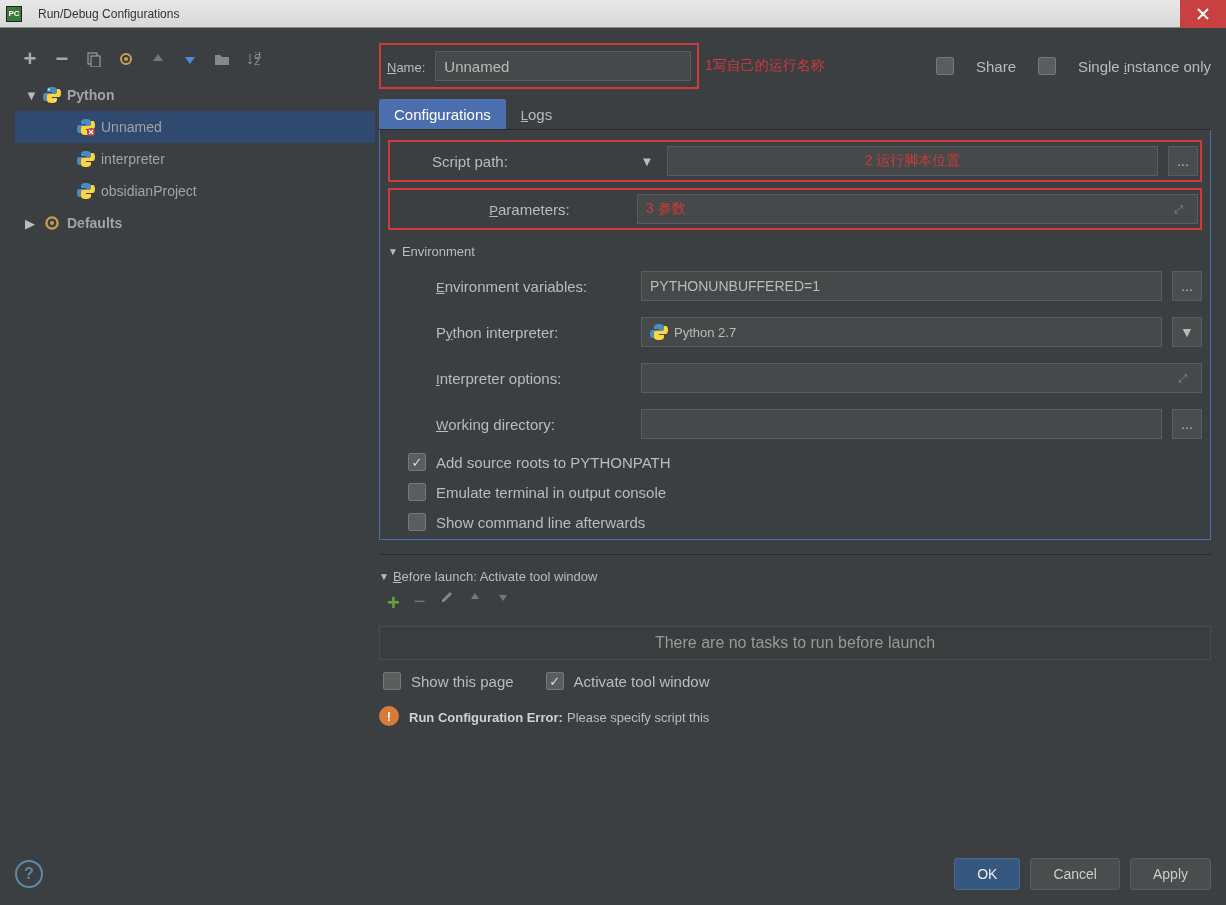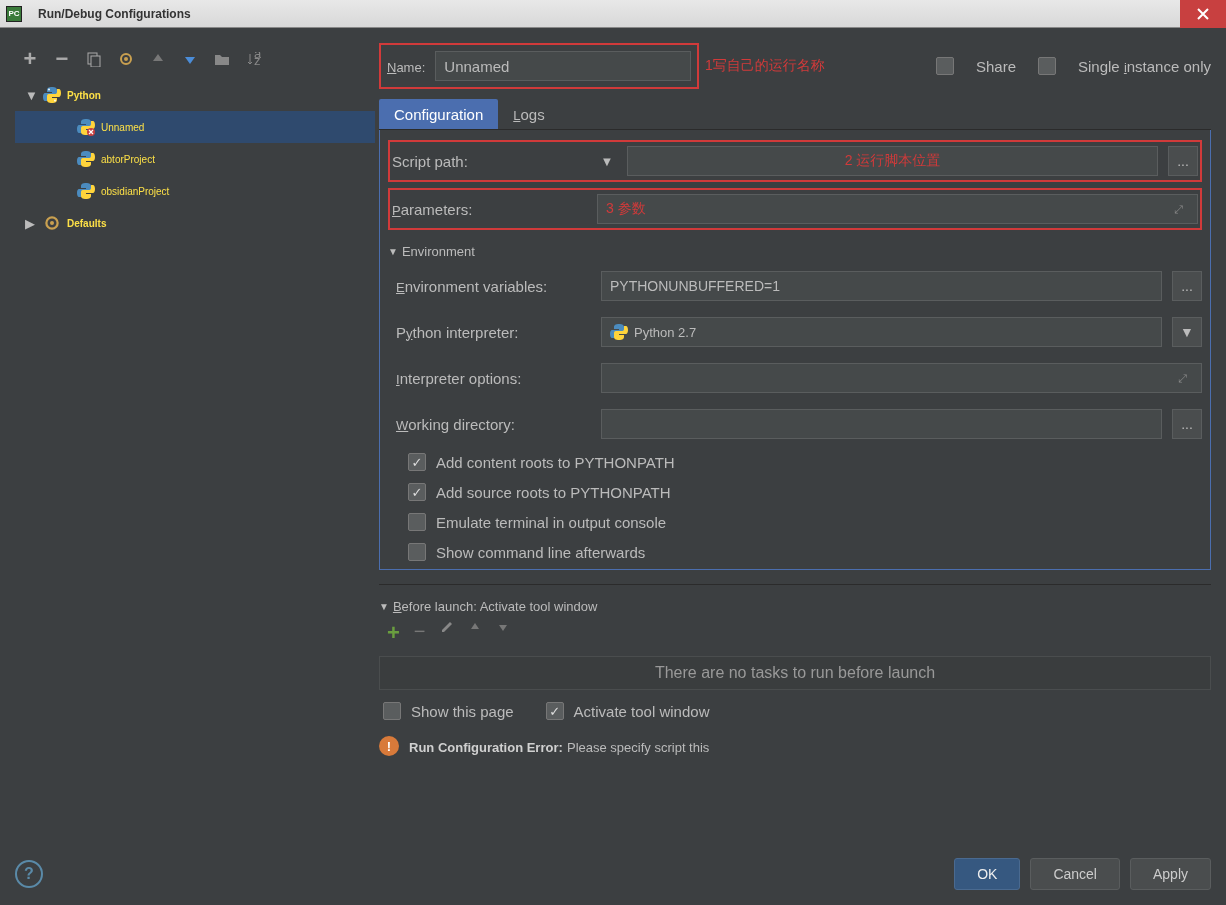--- a/index.html
+++ b/index.html
@@ -1,63 +1,63 @@
 <!DOCTYPE html>
 <html><head>
 <meta charset="utf-8">
 <style>
 *{box-sizing:border-box;margin:0;padding:0;font-family:"Segoe UI",Arial,sans-serif;font-size:13px;color:#bbb;}
 body{background:#3c3f41;width:1226px;height:905px;overflow:hidden;}
 .titlebar{height:28px;background:linear-gradient(#e8e8e8,#d8d8d8);display:flex;align-items:center;padding:0 0 0 6px;border-bottom:1px solid #888;}
 .titlebar .ico{width:16px;height:16px;background:#3a7a3a;border:1px solid #222;margin-right:16px;font-size:8px;color:#fff;display:flex;align-items:center;justify-content:center;font-weight:bold;}
-.titlebar .title{color:#333;font-size:12px;font-weight:bold;}
+.titlebar .title{color:#333;font-size:12px;}
 .titlebar .close{margin-left:auto;width:46px;height:28px;background:#c84040;display:flex;align-items:center;justify-content:center;color:#fff;font-size:14px;}
 .close svg{width:12px;height:12px;}
 .dialog{position:absolute;top:28px;left:0;right:0;bottom:0;background:#3c3f41;padding:15px;}
 .main{display:flex;height:calc(100% - 55px);}
 .left{width:360px;display:flex;flex-direction:column;}
 .toolbar{display:flex;gap:14px;align-items:center;height:32px;padding-left:6px;}
 .toolbar .tb{width:18px;height:18px;display:flex;align-items:center;justify-content:center;color:#aaa;}
 .plus{color:#6a9e3f;font-size:22px;font-weight:bold;}
 .minus{color:#c46060;font-size:22px;font-weight:bold;}
 .arrow-up{color:#888;}
 .arrow-down{color:#4b8dd8;}
 .tree{flex:1;padding-top:4px;}
 .tree-row{display:flex;align-items:center;height:32px;padding-left:10px;gap:6px;}
 .tree-row.sel{background:#2f4a6e;}
 .tri{width:12px;display:inline-block;}
 .pyicon{width:18px;height:18px;display:inline-flex;align-items:center;justify-content:center;}
 .pyicon svg{width:18px;height:18px;}
-.tree-row .lbl{font-size:10px;color:#fde047;}
+.tree-row .lbl{font-size:14px;color:#a3a3a3;}
 .tree-row.bold .lbl{font-weight:bold;}
 .tree-child{padding-left:62px;}
 .right{flex:1;display:flex;flex-direction:column;padding-left:4px;}
 .name-row{display:flex;align-items:center;height:46px;gap:10px;border:2px solid #d13a3a;padding:0 6px;width:320px;}
 .name-row-wrap{display:flex;align-items:center;gap:6px;}
 .name-lbl{font-size:15px;color:#bbb;}
 .underline{text-decoration:underline;}
 .name-input{flex:1;height:30px;background:#45494a;border:1px solid #5a5d5e;padding:0 8px;color:#bbb;font-size:15px;}
 .ann{color:#d13a3a;font-size:14px;}
 .top-right-checks{margin-left:auto;display:flex;gap:22px;align-items:center;}
 .chk{width:18px;height:18px;background:#5a5d5e;border:1px solid #777;border-radius:2px;display:inline-flex;align-items:center;justify-content:center;}
 .chk.on::after{content:"✓";color:#ddd;font-size:13px;}
 .chklbl{font-size:15px;color:#bbb;}
 .tabs{display:flex;margin-top:10px;border-bottom:1px solid #2b2b2b;}
 .tab{padding:6px 14px;font-size:15px;color:#bbb;border:1px solid transparent;border-bottom:none;}
 .tab.active{background:#4b6eaf;color:#fff;border-radius:2px 2px 0 0;}
 .panel{border:1px solid #4b6eaf;border-top:none;padding:10px 8px 8px 8px;display:flex;flex-direction:column;gap:10px;}
 .redbox{border:2px solid #d13a3a;}
 .form-row{display:flex;align-items:center;gap:10px;min-height:34px;}
-.form-row .flabel{width:195px;font-size:15px;color:#bbb;}
+.form-row .flabel{width:195px;font-size:15px;color:#bbb;margin-left:40px;}
 .form-row .finput{flex:1;height:30px;background:#45494a;border:1px solid #5a5d5e;padding:8px 8px;color:#bbb;font-size:14px;display:flex;align-items:center;}
 .dots{width:30px;height:30px;background:#4a4d4e;border:1px solid #5a5d5e;display:flex;align-items:center;justify-content:center;color:#bbb;font-size:14px;}
 .dd{width:20px;display:flex;align-items:center;justify-content:center;color:#bbb;}
 .expand-ico{color:#888;font-size:11px;margin-left:auto;padding-right:6px;}
 .script-row{padding:2px;}
-.param-row{padding:2px;margin-top:-4px;}
+.param-row{padding:2px;margin-top:-4px;text-align:center;}
 .section-hdr{display:flex;align-items:center;gap:4px;font-size:14px;color:#bbb;margin-top:4px;}
 .section-hdr .tri2{font-size:10px;}
 .env-block{display:flex;flex-direction:column;gap:12px;padding-left:8px;}
 .chkrow{display:flex;align-items:center;gap:10px;padding-left:12px;}
 .before{border-top:1px solid #2b2b2b;margin-top:14px;padding-top:10px;}
 .before .tb2{display:flex;gap:14px;padding:6px 0 6px 8px;}
 .empty{height:34px;background:#3a3d3e;border:1px solid #4a4d4e;display:flex;align-items:center;justify-content:center;color:#999;font-size:16px;margin-top:4px;}
 .err-row{display:flex;align-items:center;gap:10px;margin-top:16px;}
 .err-ico{width:20px;height:20px;background:#d87a3a;border-radius:50%;display:flex;align-items:center;justify-content:center;color:#fff;font-weight:bold;}
 .err-txt{font-size:15px;}
@@ -147,21 +147,21 @@
             </span>
        <span class="lbl">Unnamed</span>
      </div>
      <div class="tree-row tree-child">
        <span class="pyicon">
               <svg viewBox="0 0 18 18">
                 <path d="M8 1 C4 1 4 4 4 4 L4 6 L9 6 L9 7 L2 7 C2 7 0 7 0 11 C0 15 2 15 2 15 L4 15 L4 12 C4 12 4 10 6 10 L12 10 C12 10 14 10 14 8 L14 4 C14 4 14 1 10 1 Z" fill="#4b8bbe"></path>
                 <path d="M10 17 C14 17 14 14 14 14 L14 12 L9 12 L9 11 L16 11 C16 11 18 11 18 7 C18 3 16 3 16 3 L14 3 L14 6 C14 6 14 8 12 8 L6 8 C6 8 4 8 4 10 L4 14 C4 14 4 17 8 17 Z" fill="#ffd43b"></path>
               </svg>
             </span>
-       <span class="lbl">abtorProject</span>
+       <span class="lbl">interpreter</span>
      </div>
      <div class="tree-row tree-child">
        <span class="pyicon">
               <svg viewBox="0 0 18 18">
                 <path d="M8 1 C4 1 4 4 4 4 L4 6 L9 6 L9 7 L2 7 C2 7 0 7 0 11 C0 15 2 15 2 15 L4 15 L4 12 C4 12 4 10 6 10 L12 10 C12 10 14 10 14 8 L14 4 C14 4 14 1 10 1 Z" fill="#4b8bbe"></path>
                 <path d="M10 17 C14 17 14 14 14 14 L14 12 L9 12 L9 11 L16 11 C16 11 18 11 18 7 C18 3 16 3 16 3 L14 3 L14 6 C14 6 14 8 12 8 L6 8 C6 8 4 8 4 10 L4 14 C4 14 4 17 8 17 Z" fill="#ffd43b"></path>
               </svg>
             </span>
        <span class="lbl">obsidianProject</span>
      </div>
@@ -187,21 +187,21 @@
      <span class="ann">1写自己的运行名称</span>
      <div class="top-right-checks">
        <span class="chk"></span>
        <span class="chklbl">Share</span>
        <span class="chk"></span>
        <span class="chklbl">Single <span class="underline">i</span>nstance only</span>
      </div>
    </div>
 
    <div class="tabs">
-     <div class="tab active">Configuration</div>
+     <div class="tab active">Configurations</div>
      <div class="tab"><span class="underline">L</span>ogs</div>
    </div>
 
    <div class="panel">
      <div class="redbox script-row">
        <div class="form-row">
          <span class="flabel">Script path:</span>
          <span class="dd">▼</span>
          <div class="finput" style="justify-content:center;">
                 <span class="ann">2  运行脚本位置</span>
@@ -246,24 +246,20 @@
          <span class="flabel"><span class="underline">I</span>nterpreter options:</span>
          <div class="finput">
                 <span class="expand-ico">⤢</span>
               </div>
        </div>
        <div class="form-row">
          <span class="flabel"><span class="underline">W</span>orking directory:</span>
          <div class="finput"></div>
          <div class="dots">...</div>
        </div>
-       <div class="chkrow">
-              <span class="chk on"></span>
-              <span class="chklbl">Add content roots to PYTHONPATH</span>
-            </div>
        <div class="chkrow">
               <span class="chk on"></span>
               <span class="chklbl">Add source roots to PYTHONPATH</span>
             </div>
        <div class="chkrow">
               <span class="chk"></span>
               <span class="chklbl">Emulate terminal in output console</span>
             </div>
        <div class="chkrow">
               <span class="chk"></span>

